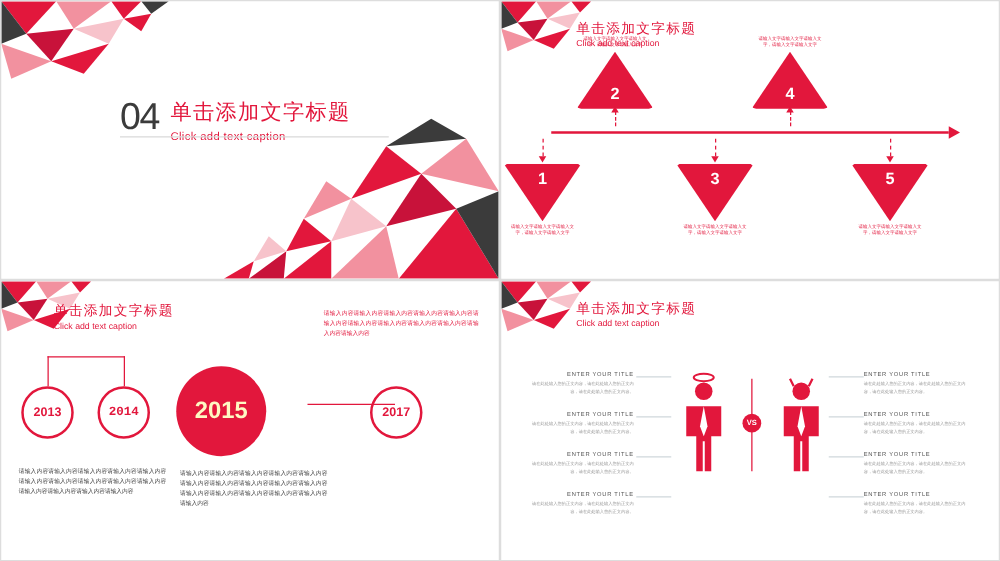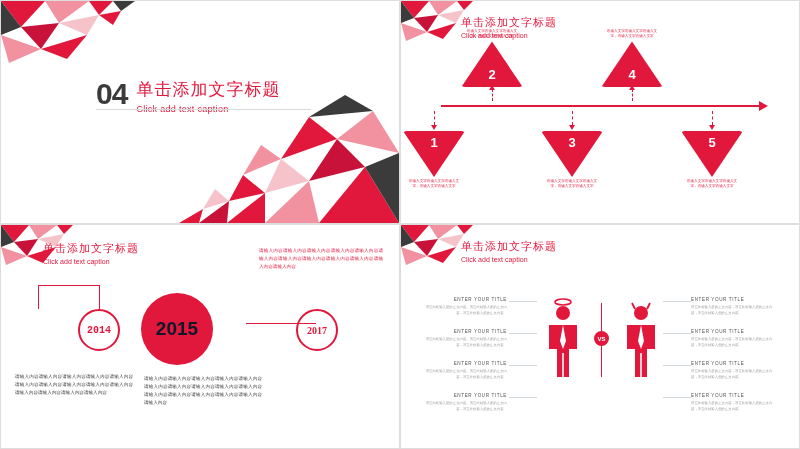--- a/index.html
+++ b/index.html
@@ -48,21 +48,21 @@
   .s1-title-wrap {
     position: absolute;
     left: 95px;
     top: 78px;
     display: flex;
     align-items: flex-start;
   }
   .s1-num {
     font-size: 30px;
     color: #3b3b3b;
-    font-weight: bold;
+    font-weight: normal;
     line-height: 1;
     letter-spacing: -1px;
     margin-right: 9px;
   }
   .s1-texts { padding-top: 2px; }
   .s1-main {
     font-size: 17px;
     color: #e2173c;
     letter-spacing: 1px;
     line-height: 1.1;
@@ -184,21 +184,21 @@
     border-radius: 50%;
     color: #e2173c;
     display: flex;
     align-items: center;
     justify-content: center;
     font-weight: bold;
     box-sizing: border-box;
   }
   .yr-circle.filled {
     background: #e2173c;
-    color: #0f172a;
+    color: #fef9c3;
     border: none;
   }
   .connector {
     position: absolute;
     height: 1px;
     background: #e2173c;
   }
   .s3-body {
     position: absolute;
     font-size: 4.6px;
@@ -374,27 +374,30 @@
     <div class="hdr s3">
       <div class="h-main">单击添加文字标题</div>
       <div class="h-sub">Click add text caption</div>
     </div>
 
     <div class="connector" style="left:37px; top:60px; width:1px; height:24px;"></div>
     <div class="connector" style="left:98px; top:60px; width:1px; height:24px;"></div>
     <div class="connector" style="left:37px; top:60px; width:62px; height:1px;"></div>
     <div class="connector" style="left:245px; top:98px; width:70px; height:1px;"></div>
 
+    <div class="yr-circle" style="left:16px; top:84px; width:42px; height:42px; font-size:10px;">
+      <span>2013</span>
+    </div>
     <div class="yr-circle" style="left:77px; top:84px; width:42px; height:42px; font-size:10px;font-family:Liberation Mono, monospace;">
       <span>2014</span>
     </div>
     <div class="yr-circle filled" style="left:140px; top:68px; width:72px; height:72px; font-size:19px;">
       <span>2015</span>
     </div>
-    <div class="yr-circle" style="left:295px; top:84px; width:42px; height:42px; font-size:10px;font-family:Liberation Serif, serif;">
+    <div class="yr-circle" style="left:295px; top:84px; width:42px; height:42px; font-size:10px;">
       <span>2017</span>
     </div>
 
     <div class="s3-body" style="left:14px; top:148px; width:118px;">请输入内容请输入内容请输入内容请输入内容请输入内容请输入内容请输入内容请输入内容请输入内容请输入内容请输入内容请输入内容请输入内容请输入内容</div>
     <div class="s3-body" style="left:143px; top:150px; width:118px;">请输入内容请输入内容请输入内容请输入内容请输入内容请输入内容请输入内容请输入内容请输入内容请输入内容请输入内容请输入内容请输入内容请输入内容请输入内容请输入内容</div>
     <div class="s3-body red" style="left:258px; top:22px; width:124px;">请输入内容请输入内容请输入内容请输入内容请输入内容请输入内容请输入内容请输入内容请输入内容请输入内容请输入内容请输入内容</div>
   </div>
 
   <div class="slide">
     <svg class="corner-art small" viewBox="0 0 95 45">

